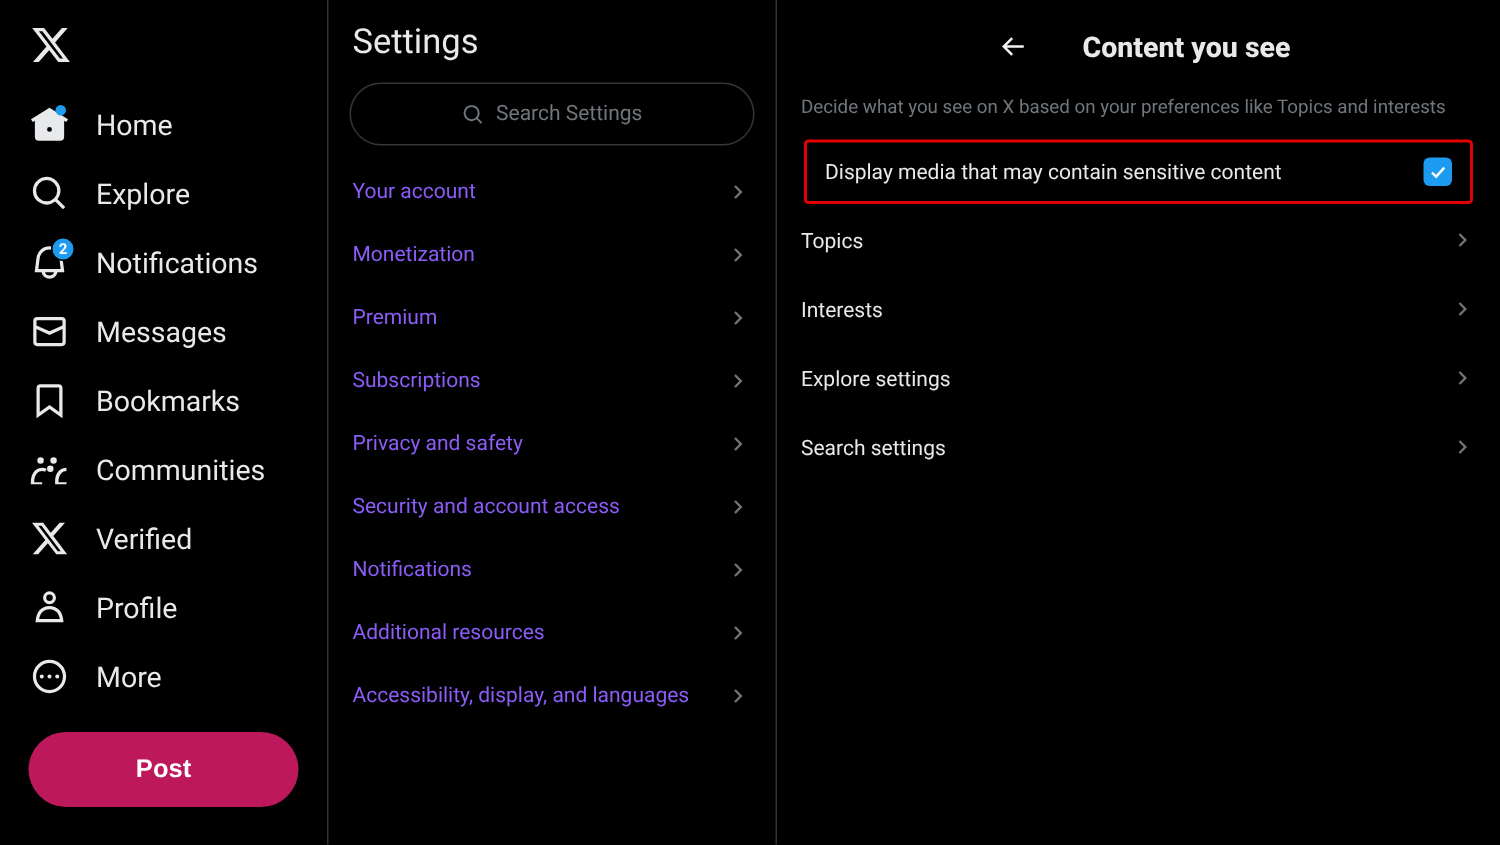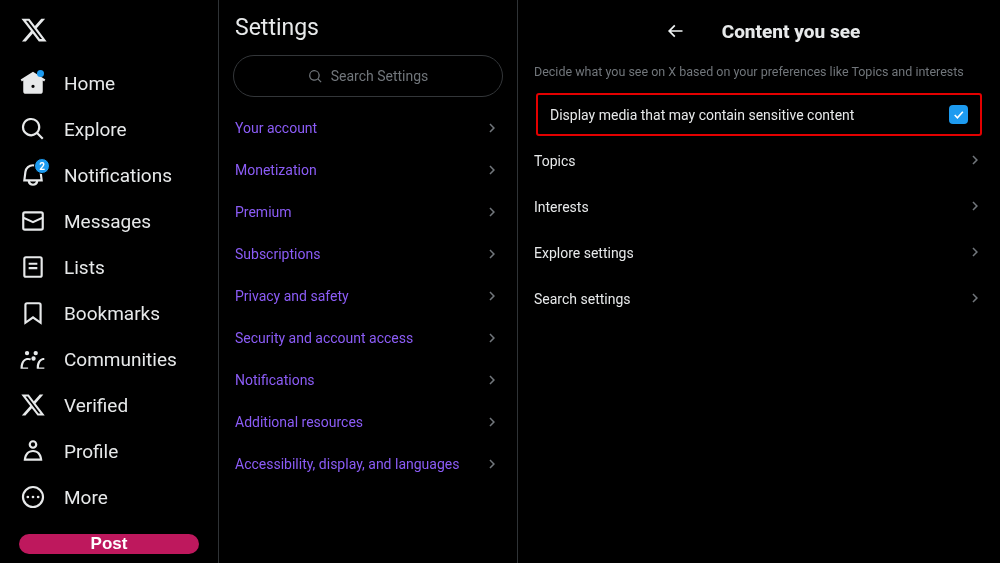--- a/index.html
+++ b/index.html
@@ -218,28 +218,20 @@
 
   <div class="nav-item">
     <span class="nav-icon">
       <svg viewBox="0 0 24 24">
           <path d="M1.998 5.5a2.5 2.5 0 012.5-2.5h15a2.5 2.5 0 012.5 2.5v13a2.5 2.5 0 01-2.5 2.5h-15a2.5 2.5 0 01-2.5-2.5v-13zm2.5-.5a.5.5 0 00-.5.5v2.764l8 3.638 8-3.638V5.5a.5.5 0 00-.5-.5h-15zm15.5 5.463l-8 3.637-8-3.637V18.5a.5.5 0 00.5.5h15a.5.5 0 00.5-.5v-8.037z"></path>
         </svg>
     </span>
     <span>Messages</span>
   </div>
 
-  <div class="nav-item">
-    <span class="nav-icon">
-      <svg viewBox="0 0 24 24">
-          <path d="M3 4.5A2.5 2.5 0 015.5 2h13A2.5 2.5 0 0121 4.5v15a2.5 2.5 0 01-2.5 2.5h-13A2.5 2.5 0 013 19.5v-15zM5.5 4a.5.5 0 00-.5.5v15a.5.5 0 00.5.5h13a.5.5 0 00.5-.5v-15a.5.5 0 00-.5-.5h-13zM16 10H8V8h8v2zm-8 2h8v2H8v-2z"></path>
-        </svg>
-    </span>
-    <span>Lists</span>
-  </div>
 
   <div class="nav-item">
     <span class="nav-icon">
       <svg viewBox="0 0 24 24">
           <path d="M4 4.5A2.5 2.5 0 016.5 2h11A2.5 2.5 0 0120 4.5v18.44l-8-5.71-8 5.71V4.5zM6.5 4a.5.5 0 00-.5.5v14.56l6-4.29 6 4.29V4.5a.5.5 0 00-.5-.5h-11z"></path>
         </svg>
     </span>
     <span>Bookmarks</span>
   </div>
 

